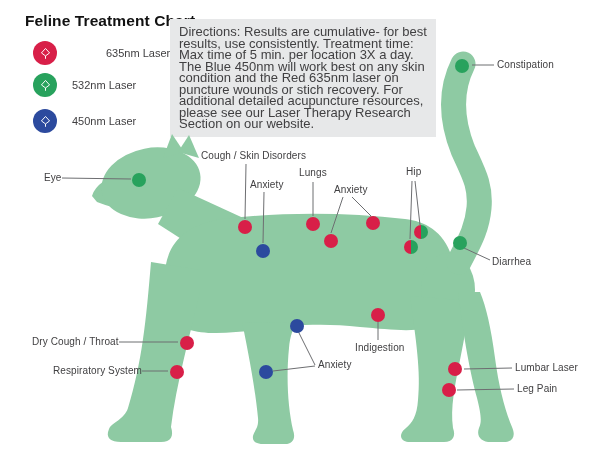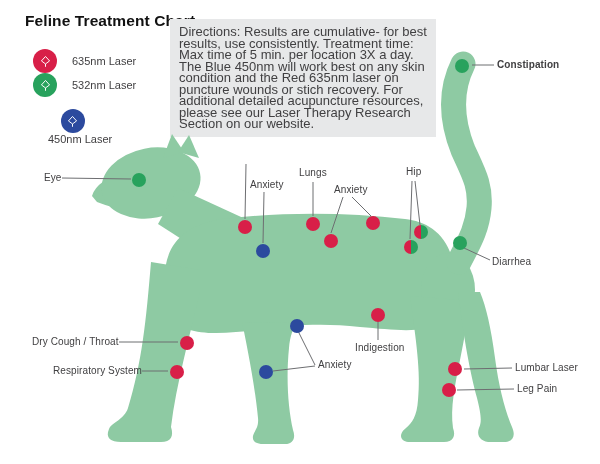--- a/index.html
+++ b/index.html
@@ -6,23 +6,23 @@
   .stage{
     position:relative;width:600px;height:464px;overflow:hidden;background:#fff;
     font-family:"Liberation Sans", sans-serif;
   }
   .page-title{
     position:absolute;left:25px;top:12px;margin:0;
     font-size:15.5px;font-weight:bold;color:#111;letter-spacing:.1px;
   }
   .legend{position:absolute;left:33px;top:37px;width:130px;}
   .legend-item{position:absolute;left:0;display:flex;align-items:center;height:24px;}
-  .legend-item.i0{top:12px;}
+  .legend-item.i0{top:4px;gap:34px;}
   .legend-item.i1{top:36px;}
-  .legend-item.i2{top:72px;flex-direction:column;}
+  .legend-item.i2{top:72px;}
   .legend-dot{
     width:24px;height:24px;border-radius:50%;
     display:flex;align-items:center;justify-content:center;flex:0 0 24px;
   }
   .legend-dot.red{background:var(--red);}
   .legend-dot.green{background:var(--green);}
   .legend-dot.blue{background:var(--blue);}
   .legend-label{margin-left:15px;font-size:11px;color:var(--text);white-space:nowrap;}
   .directions{
     position:absolute;left:170px;top:19px;width:248px;min-height:55px;
@@ -180,25 +180,26 @@
       <circle class="fill-blue" cx="297" cy="326" r="7"></circle>
       <circle class="fill-blue" cx="266" cy="372" r="7"></circle>
       <circle class="fill-red" cx="187" cy="343" r="7"></circle>
       <circle class="fill-red" cx="177" cy="372" r="7"></circle>
       <circle class="fill-red" cx="455" cy="369" r="7"></circle>
       <circle class="fill-red" cx="449" cy="390" r="7"></circle>
     </g>
   </svg>
 
   <div class="pt-label" style="left:44px;top:172px;">Eye</div>
+  <div class="pt-label" style="left:201px;top:150px;">Cough / Skin Disorders</div>
   <div class="pt-label" style="left:250px;top:179px;">Anxiety</div>
   <div class="pt-label" style="left:299px;top:167px;">Lungs</div>
   <div class="pt-label" style="left:334px;top:184px;">Anxiety</div>
   <div class="pt-label" style="left:406px;top:166px;">Hip</div>
-  <div class="pt-label" style="left:497px;top:59px;font-weight:bold;">Constipation</div>
+  <div class="pt-label" style="left:497px;top:59px;">Constipation</div>
   <div class="pt-label" style="left:492px;top:256px;">Diarrhea</div>
   <div class="pt-label" style="left:355px;top:342px;">Indigestion</div>
   <div class="pt-label" style="left:318px;top:359px;">Anxiety</div>
   <div class="pt-label" style="left:32px;top:336px;">Dry Cough / Throat</div>
   <div class="pt-label" style="left:53px;top:365px;">Respiratory System</div>
   <div class="pt-label" style="left:515px;top:362px;">Lumbar Laser</div>
   <div class="pt-label" style="left:517px;top:383px;">Leg Pain</div>
 
 </div>
 

